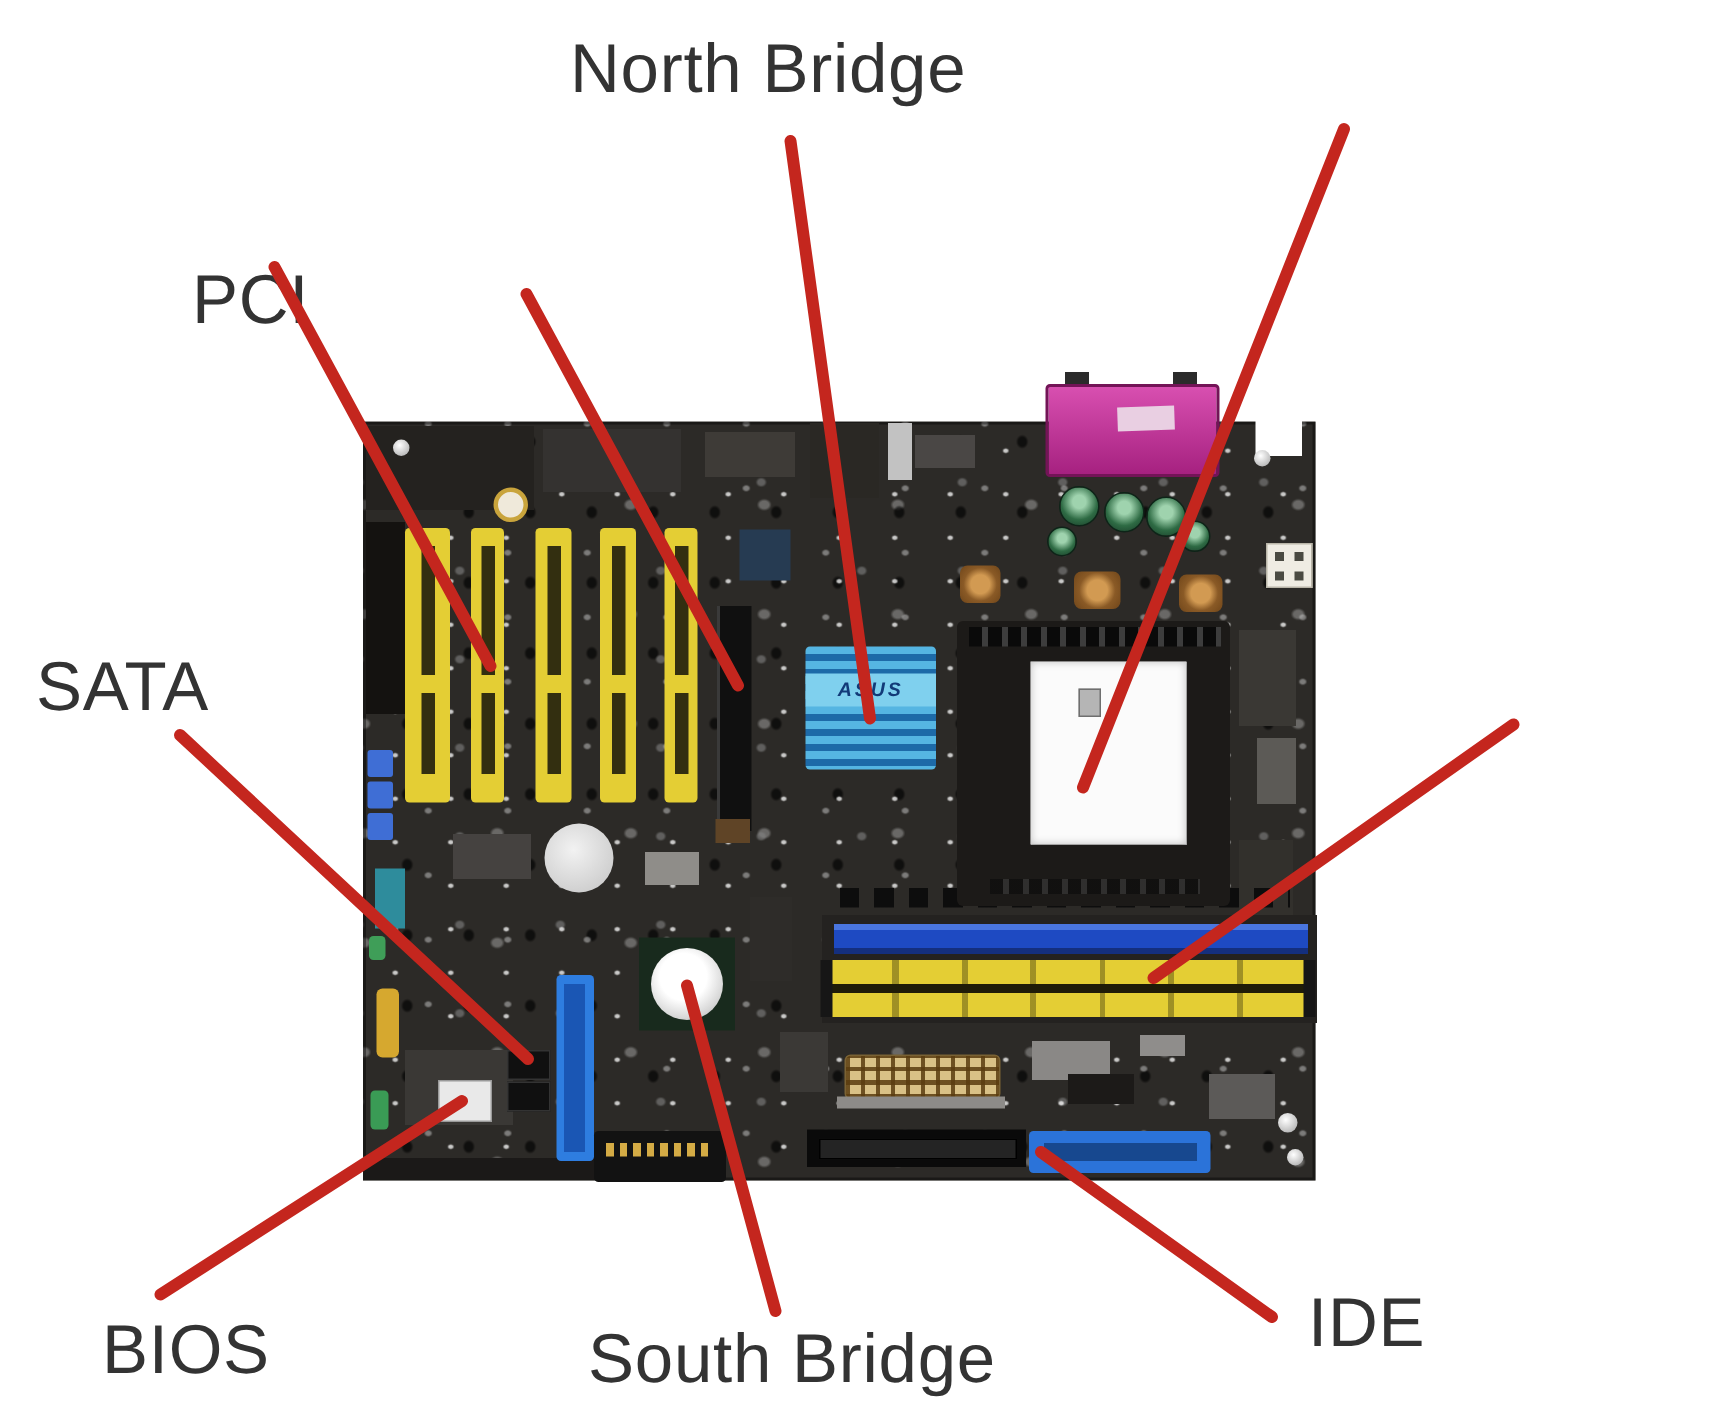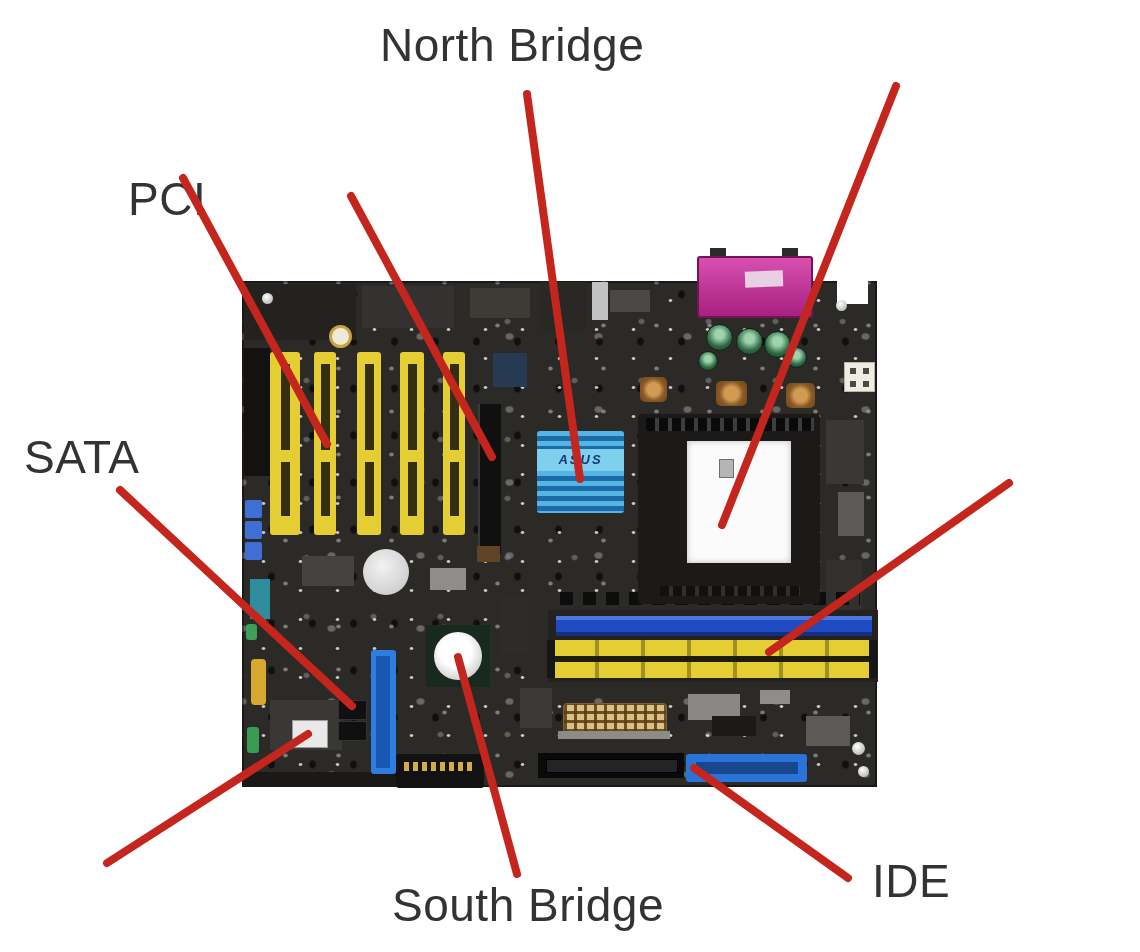--- a/index.html
+++ b/index.html
@@ -159,16 +159,17 @@
     <line x1="120" y1="490" x2="352" y2="706" stroke-width="8" stroke-linecap="round" stroke="#c4261e"></line>
     <line x1="1009" y1="483" x2="769" y2="652" stroke-width="8" stroke-linecap="round" stroke="#c4261e"></line>
     <line x1="107" y1="863" x2="308" y2="734" stroke-width="8" stroke-linecap="round" stroke="#c4261e"></line>
     <line x1="458" y1="657" x2="517" y2="874" stroke-width="8" stroke-linecap="round" stroke="#c4261e"></line>
     <line x1="694" y1="768" x2="848" y2="878" stroke-width="8" stroke-linecap="round" stroke="#c4261e"></line>
   </svg>
 
   <div class="label" style="left:380px;top:18px;text-align:center;">North Bridge</div>
   <div class="label" style="left:128px;top:128px;margin-top:44px;">PCI</div>
   <div class="label" style="left:24px;top:430px;text-align:right;">SATA</div>
+  <div class="label" style="left:68px;top:872px;">BIOS</div>
   <div class="label" style="left:392px;top:878px;text-align:center;">South Bridge</div>
   <div class="label" style="left:872px;top:854px;">IDE</div>
 
 </div>
 
 </body></html>

